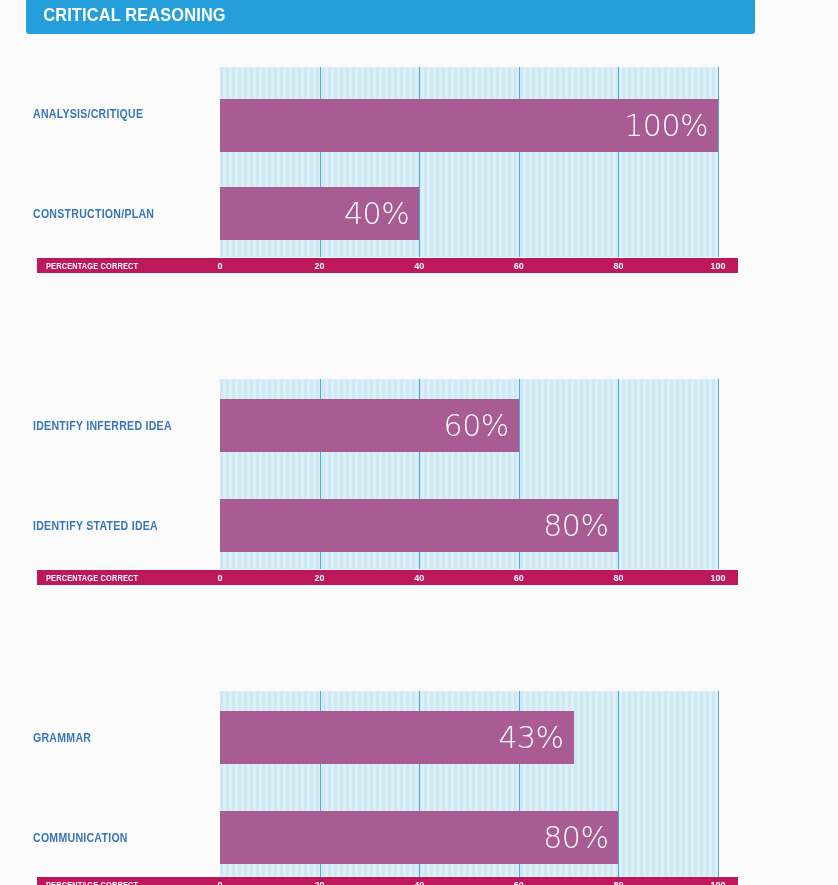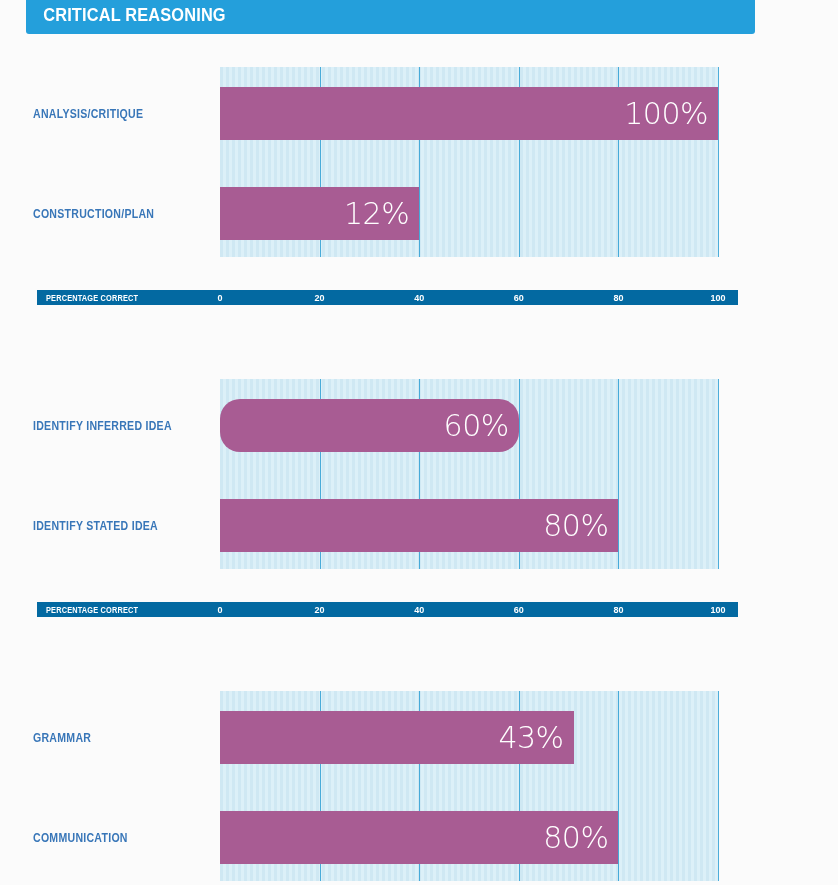--- a/index.html
+++ b/index.html
@@ -116,22 +116,21 @@
     white-space: nowrap;
     font-family: "Liberation Sans Narrow", "Liberation Sans", sans-serif;
   }
 
   
   .axis-strip {
     position: absolute;
     left: 37px;
     width: 701px;
     height: 15px;
-    background: #0369a1;
-    margin-top: 32px;
+    background: #be185d;
   }
   .axis-caption {
     position: absolute;
     left: 9px;
     top: 50%;
     transform: translateY(-50%) scaleX(0.82);
     transform-origin: left center;
     color: #ffffff;
     font-size: 9px;
     font-weight: bold;
@@ -160,28 +159,28 @@
         <div class="section-header-title">CRITICAL REASONING</div>
       </div>
       <div class="row-label" style="top: 106.5px;">ANALYSIS/CRITIQUE</div>
       <div class="row-label" style="top: 206.5px;">CONSTRUCTION/PLAN</div>
       <div class="plot" style="top: 67px; height: 190px;">
         <div class="gridline" style="left: 99.6px;"></div>
         <div class="gridline" style="left: 199.2px;"></div>
         <div class="gridline" style="left: 298.8px;"></div>
         <div class="gridline" style="left: 398.4px;"></div>
         <div class="gridline" style="left: 498px;"></div>
-        <div class="bar-row" style="top: 20px; padding-left: 48px;">
+        <div class="bar-row" style="top: 32px; padding-left: 48px;">
           <div class="bar" style="width: 498px;">
             <span class="bar-value">100%</span>
           </div>
         </div>
         <div class="bar-row" style="top: 120px;">
           <div class="bar" style="width: 199.2px;">
-            <span class="bar-value">12%</span>
+            <span class="bar-value">40%</span>
           </div>
         </div>
       </div>
       <div class="axis-strip" style="top: 258px;">
         <div class="axis-caption">PERCENTAGE CORRECT</div>
         <div class="axis-tick" style="left: 183px;">0</div>
         <div class="axis-tick" style="left: 282.6px;">20</div>
         <div class="axis-tick" style="left: 382.2px;">40</div>
         <div class="axis-tick" style="left: 481.8px;">60</div>
         <div class="axis-tick" style="left: 581.4px;">80</div>
@@ -191,21 +190,21 @@
     <div class="section" style="top: 0px; height: 885px;">
       <div class="row-label" style="top: 418.5px;">IDENTIFY INFERRED IDEA</div>
       <div class="row-label" style="top: 518.5px;">IDENTIFY STATED IDEA</div>
       <div class="plot" style="top: 379px; height: 190px;">
         <div class="gridline" style="left: 99.6px;"></div>
         <div class="gridline" style="left: 199.2px;"></div>
         <div class="gridline" style="left: 298.8px;"></div>
         <div class="gridline" style="left: 398.4px;"></div>
         <div class="gridline" style="left: 498px;"></div>
         <div class="bar-row" style="top: 20px;">
-          <div class="bar" style="width: 298.8px; border-radius: 20px;">
+          <div class="bar" style="width: 298.8px;">
             <span class="bar-value">60%</span>
           </div>
         </div>
         <div class="bar-row" style="top: 120px;">
           <div class="bar" style="width: 398.4px;">
             <span class="bar-value">80%</span>
           </div>
         </div>
       </div>
       <div class="axis-strip" style="top: 570px;">

